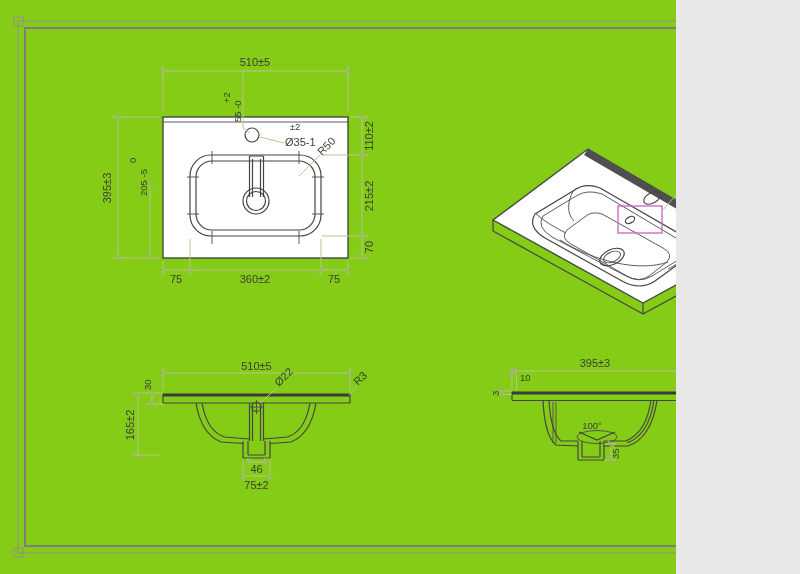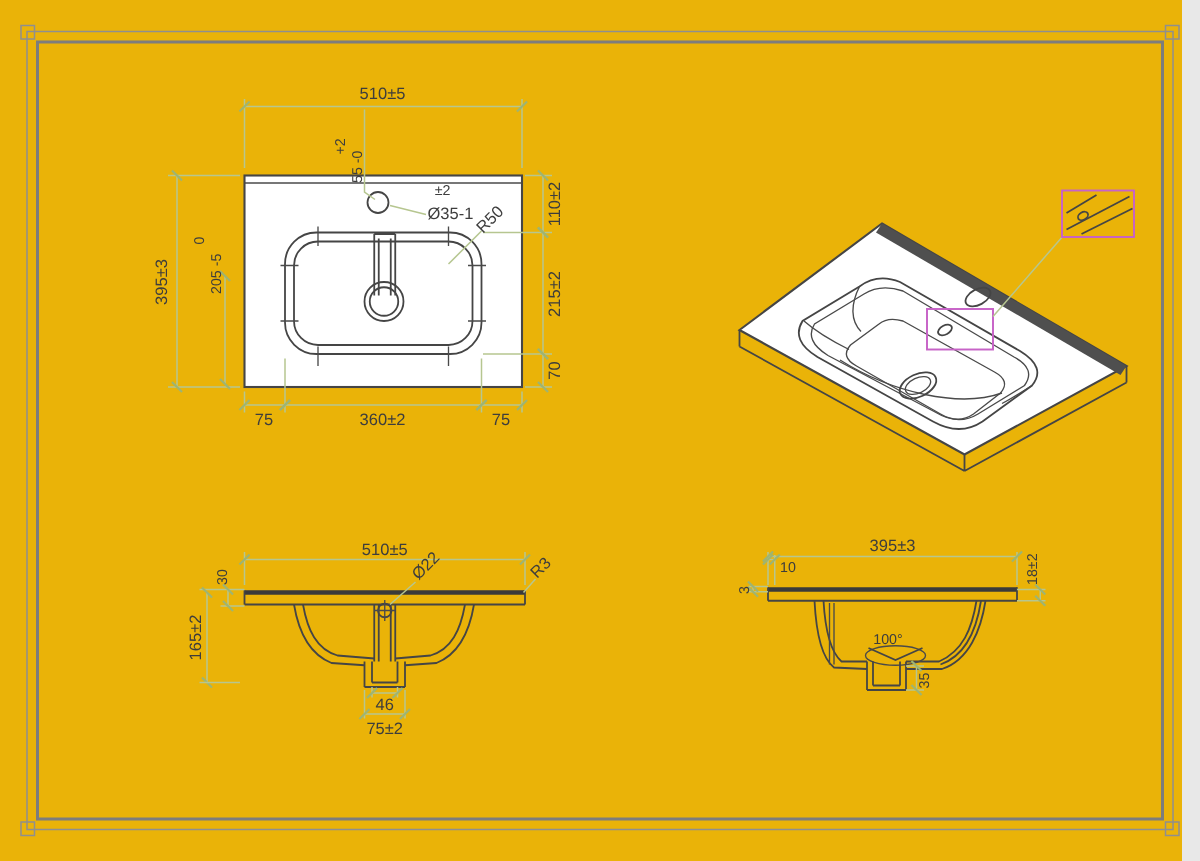--- a/index.html
+++ b/index.html
@@ -1,16 +1,16 @@
 <!DOCTYPE html>
 <html><head>
 <meta charset="utf-8">
 <style>
   html,body{margin:0;padding:0;background:#e8e8e8;}
-  #page{width:788px;height:574px;background:#eab308;position:relative;overflow:hidden;
+  #page{width:676px;height:574px;background:#84cc16;position:relative;overflow:hidden;
         font-family:"Liberation Sans",sans-serif;}
   svg{display:block;}
   .ln{stroke:#454545;fill:none;stroke-width:1.2;}
   .lnf{stroke:#454545;fill:#ffffff;stroke-width:1.4;}
   .thick{stroke:#3a3a3a;stroke-width:3;fill:none;}
   .thin{stroke:#4a4a4a;stroke-width:0.9;fill:none;}
   .ext{stroke:#b6c690;fill:none;stroke-width:1;}
   .dim{stroke:#b6c690;fill:none;stroke-width:1;marker-start:url(#tk);marker-end:url(#tk);}
   .t{fill:#3d3d3d;font-size:11px;font-family:"Liberation Sans",sans-serif;}
   .ts{fill:#3d3d3d;font-size:9.5px;font-family:"Liberation Sans",sans-serif;}

